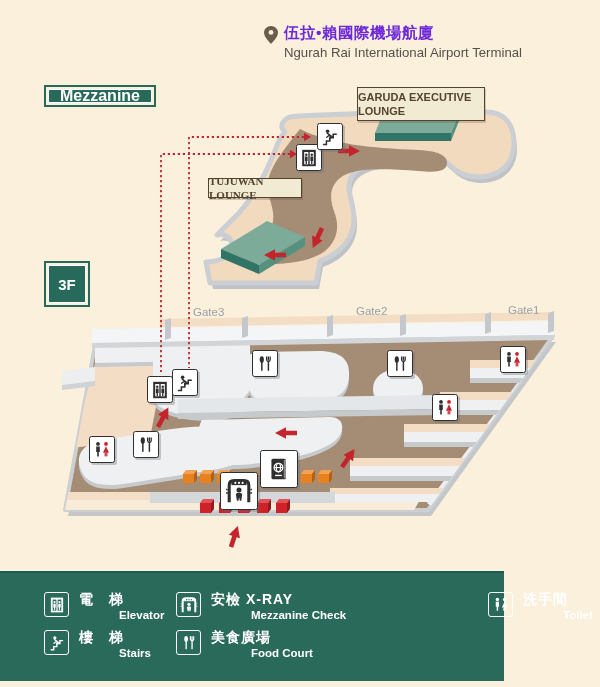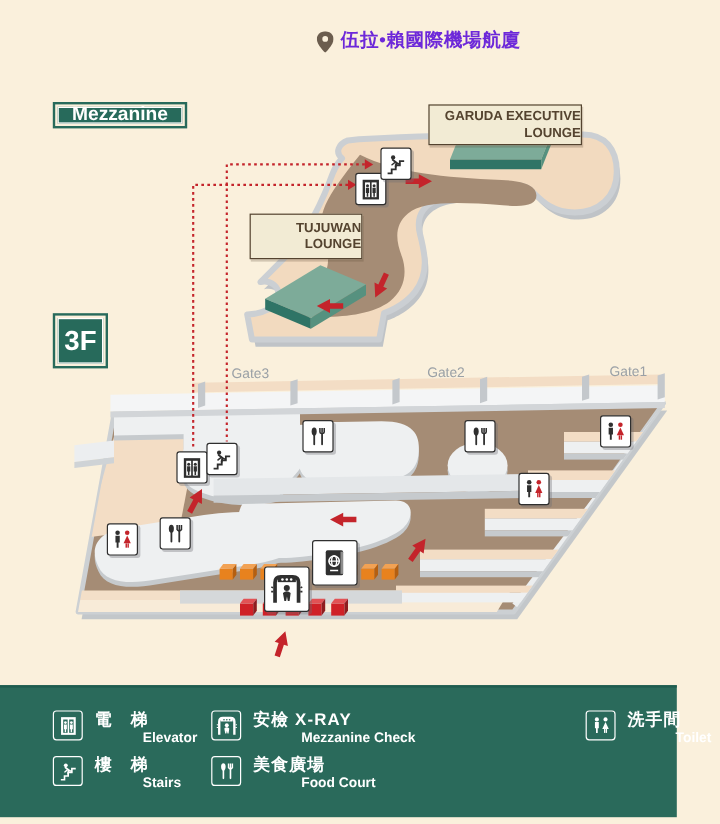--- a/index.html
+++ b/index.html
@@ -12,41 +12,41 @@
   .hdr-en{position:absolute;left:284px;top:45px;font-size:13.2px;color:#56504a;}
   .hdr-pin{position:absolute;left:264px;top:26px;width:14px;height:18px;color:#6b5d4e;}
 
   
   .badge{position:absolute;border:2px solid #276a5b;padding:2px;background:#faf0dc;box-sizing:border-box;}
   .badge-core{width:100%;height:100%;background:#276a5b;border:1.5px solid #fff;box-sizing:border-box;
     display:flex;align-items:center;justify-content:center;color:#fff;font-weight:bold;}
   .badge.mezz{left:44px;top:85px;width:112px;height:22px;}
   .badge.mezz .badge-core{font-size:16px;}
   .badge.f3{left:44px;top:261px;width:46px;height:46px;}
-  .badge.f3 .badge-core{font-size:23px;}
+  .badge.f3 .badge-core{font-size:15px;}
 
   
   .lounge-label{position:absolute;background:#f2ebd4;border:1.8px solid #54432f;color:#54432f;
     font-size:11px;font-weight:bold;line-height:1.3;text-align:center;display:flex;flex-direction:column;
-    align-items:flex-end;justify-content:center;box-shadow:1px 2px 0 rgba(90,70,50,.25);box-sizing:border-box;}
+    align-items:flex-start;justify-content:center;box-shadow:1px 2px 0 rgba(90,70,50,.25);box-sizing:border-box;}
   .lounge-label.garuda{left:357px;top:87px;width:128px;height:34px;}
-  .lounge-label.tujuwan{left:208px;top:178px;width:94px;height:38px;}
+  .lounge-label.tujuwan{left:208px;top:178px;width:94px;height:20px;font-family:Liberation Serif, serif;}
 
   .gate-label{position:absolute;font-size:11.5px;color:#9aa0a6;}
 
   
   .mi{position:absolute;width:26px;height:27px;background:#fff;border:1.6px solid #2f2f2f;border-radius:2.5px;
     display:flex;align-items:center;justify-content:center;box-sizing:border-box;
     box-shadow:2px 2px 0 rgba(110,110,115,.35);color:#2f2f2f;--icon-bg:#fff;--accent:#c4242b;}
   .mi svg{width:20px;height:20px;display:block;}
   .mi.big{width:38px;height:38px;border-width:1.8px;}
   .mi.big svg{width:28px;height:28px;}
 
   
-  .legend{position:absolute;left:0;top:571px;width:564px;height:110px;background:#2a6a5b;border-top:2px solid #1e5c4f;box-sizing:border-box;}
+  .legend{position:absolute;left:0;top:571px;width:504px;height:110px;background:#2a6a5b;border-top:2px solid #1e5c4f;box-sizing:border-box;}
   .lg-item{position:absolute;display:flex;align-items:flex-start;}
   .lg-icon{width:25px;height:25px;border:1.6px solid #fff;border-radius:3px;box-sizing:border-box;
     display:flex;align-items:center;justify-content:center;color:#fff;--icon-bg:#2a6a5b;--accent:#fff;flex:0 0 auto;}
   .lg-icon svg{width:18px;height:18px;display:block;}
   .lg-text{margin-left:10px;display:flex;flex-direction:column;}
   .lg-zh{color:#fff;font-size:14px;font-weight:bold;letter-spacing:1px;line-height:1.1;}
   .lg-en{color:#fff;font-size:11.5px;font-weight:bold;margin-top:2px;line-height:1.1;margin-left:40px;}
 </style>
 </head>
 <body>
@@ -331,20 +331,21 @@
   <div class="mi big" style="left:220px;top:472px">
       <svg viewBox="0 0 20 20">
         <use href="#g-sec"></use>
       </svg>
     </div>
 
   <svg class="hdr-pin" viewBox="0 0 14 18">
       <use href="#g-pin"></use>
     </svg>
   <div class="hdr-zh">伍拉•賴國際機場航廈</div>
+  <div class="hdr-en">Ngurah Rai International Airport Terminal</div>
 
   <div class="badge mezz">
     <div class="badge-core">Mezzanine</div>
   </div>
   <div class="badge f3">
     <div class="badge-core">3F</div>
   </div>
 
   <div class="lounge-label garuda">
     <span>GARUDA EXECUTIVE</span>

